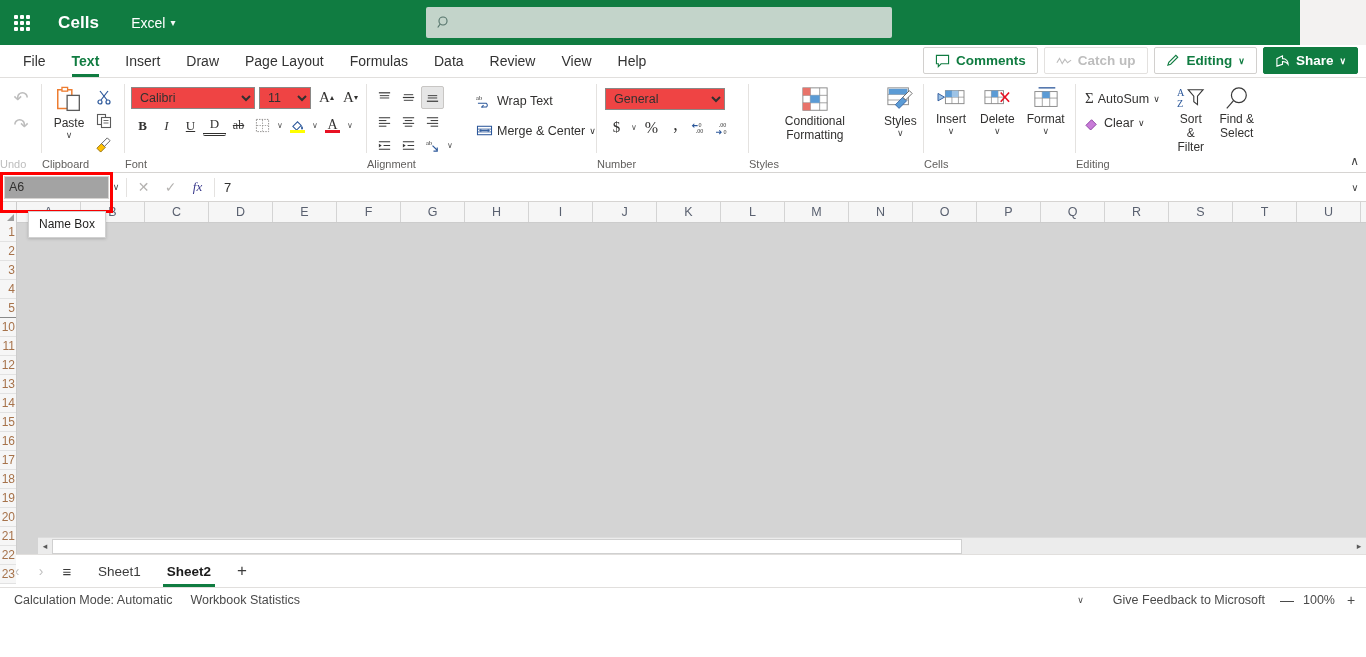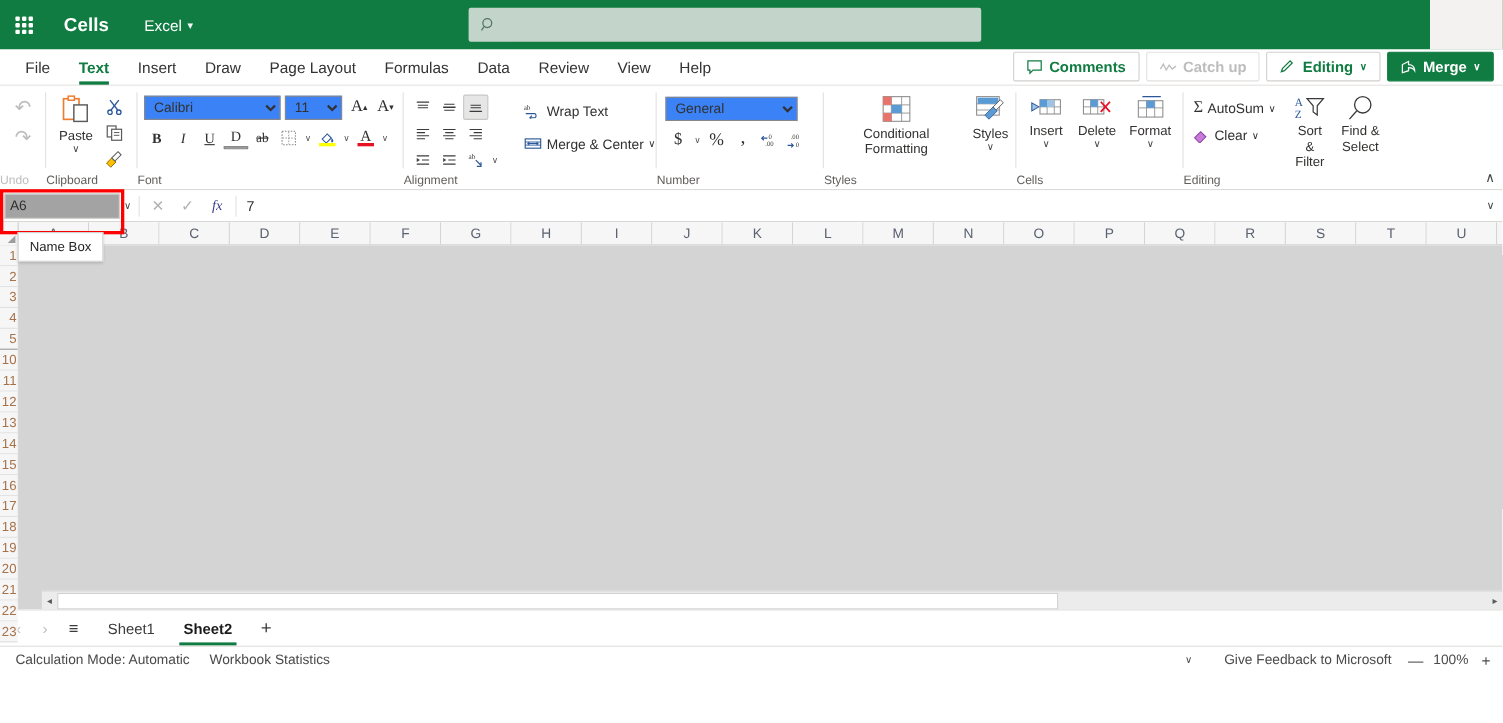--- a/index.html
+++ b/index.html
@@ -120,21 +120,21 @@
   .minicv { font-size: 8px; color: #555; width: 10px; text-align: center; cursor: pointer; }
   .rowlist { display: flex; flex-direction: column; gap: 1px; }
   .rowl { display: flex; align-items: center; gap: 1px; }
   .txtbtn {
     display: flex; align-items: center; gap: 4px;
     font-size: 12.5px; color: #323130; height: 23px;
     padding: 0 5px; cursor: pointer; border-radius: 2px; white-space: nowrap;
   }
   select.rb, input.rb {
     height: 22px; font-size: 12.5px; padding: 0 2px 0 4px;
-    border: 1px solid #8a8886; background: #3b82f6; color: #323130;
+    border: 1px solid #8a8886; background: #ef4444; color: #323130;
     font-family: "Liberation Sans", sans-serif; border-radius: 0;
   }
   .colbtn { display: flex; flex-direction: column; align-items: center; cursor: pointer; }
   .colbar { width: 15px; height: 3px; margin-top: -1px; }
   #collapse {
     position: absolute; right: 7px; bottom: 4px;
     font-size: 12px; color: #444; cursor: pointer;
   }
   
   #fbar {
@@ -162,21 +162,21 @@
   }
   .fbtn.fx { color: #3a3a8c; font-style: italic; font-size: 13px; font-family: "Liberation Serif", serif; }
   #finput {
     flex: 1; height: 23px; border: none; outline: none;
     font-size: 13px; padding: 0 6px; color: #323130;
     font-family: "Liberation Sans", sans-serif;
   }
   #fcv { width: 22px; text-align: center; font-size: 10px; color: #444; cursor: pointer; }
   
   #tooltip {
-    position: absolute; left: 16px; top: 211px;
+    position: absolute; left: 28px; top: 211px;
     background: #fff; border: 1px solid #d1d1d1;
     box-shadow: 0 1px 3px rgba(0,0,0,.18);
     padding: 5px 10px 6px; font-size: 12px; color: #201f1e;
     z-index: 20; white-space: nowrap;
   }
   
   #gridarea { position: relative; height: 352px; background: #fff; }
   #colhdr {
     height: 21px; display: flex; background: #f6f6f6;
     border-bottom: 1px solid #ccc; position: relative;
@@ -348,21 +348,21 @@
       </span>
       <span>Editing</span>
       <span style="font-size:9px">∨</span>
     </div>
     <div class="abtn solid">
       <span>
         <svg width="15" height="14" viewBox="0 0 16 15">
           <path d="M2 13V5l6-3v3c4 0 6 3 6 6-1.5-2.5-3.5-3-6-3v3z" fill="none" stroke="#fff" stroke-width="1.2"></path>
         </svg>
       </span>
-      <span>Merge</span>
+      <span>Share</span>
       <span style="font-size:9px">∨</span>
     </div>
   </div>
 </div>
 
 <div id="ribbon">
 
   <div class="grp sep" style="width:42px">
     <div class="grp-body" style="flex-direction:column;align-items:center;padding:0">
       <div class="sbtn" style="color:#bdbdbd;font-size:18px;margin-top:3px">↶</div>

